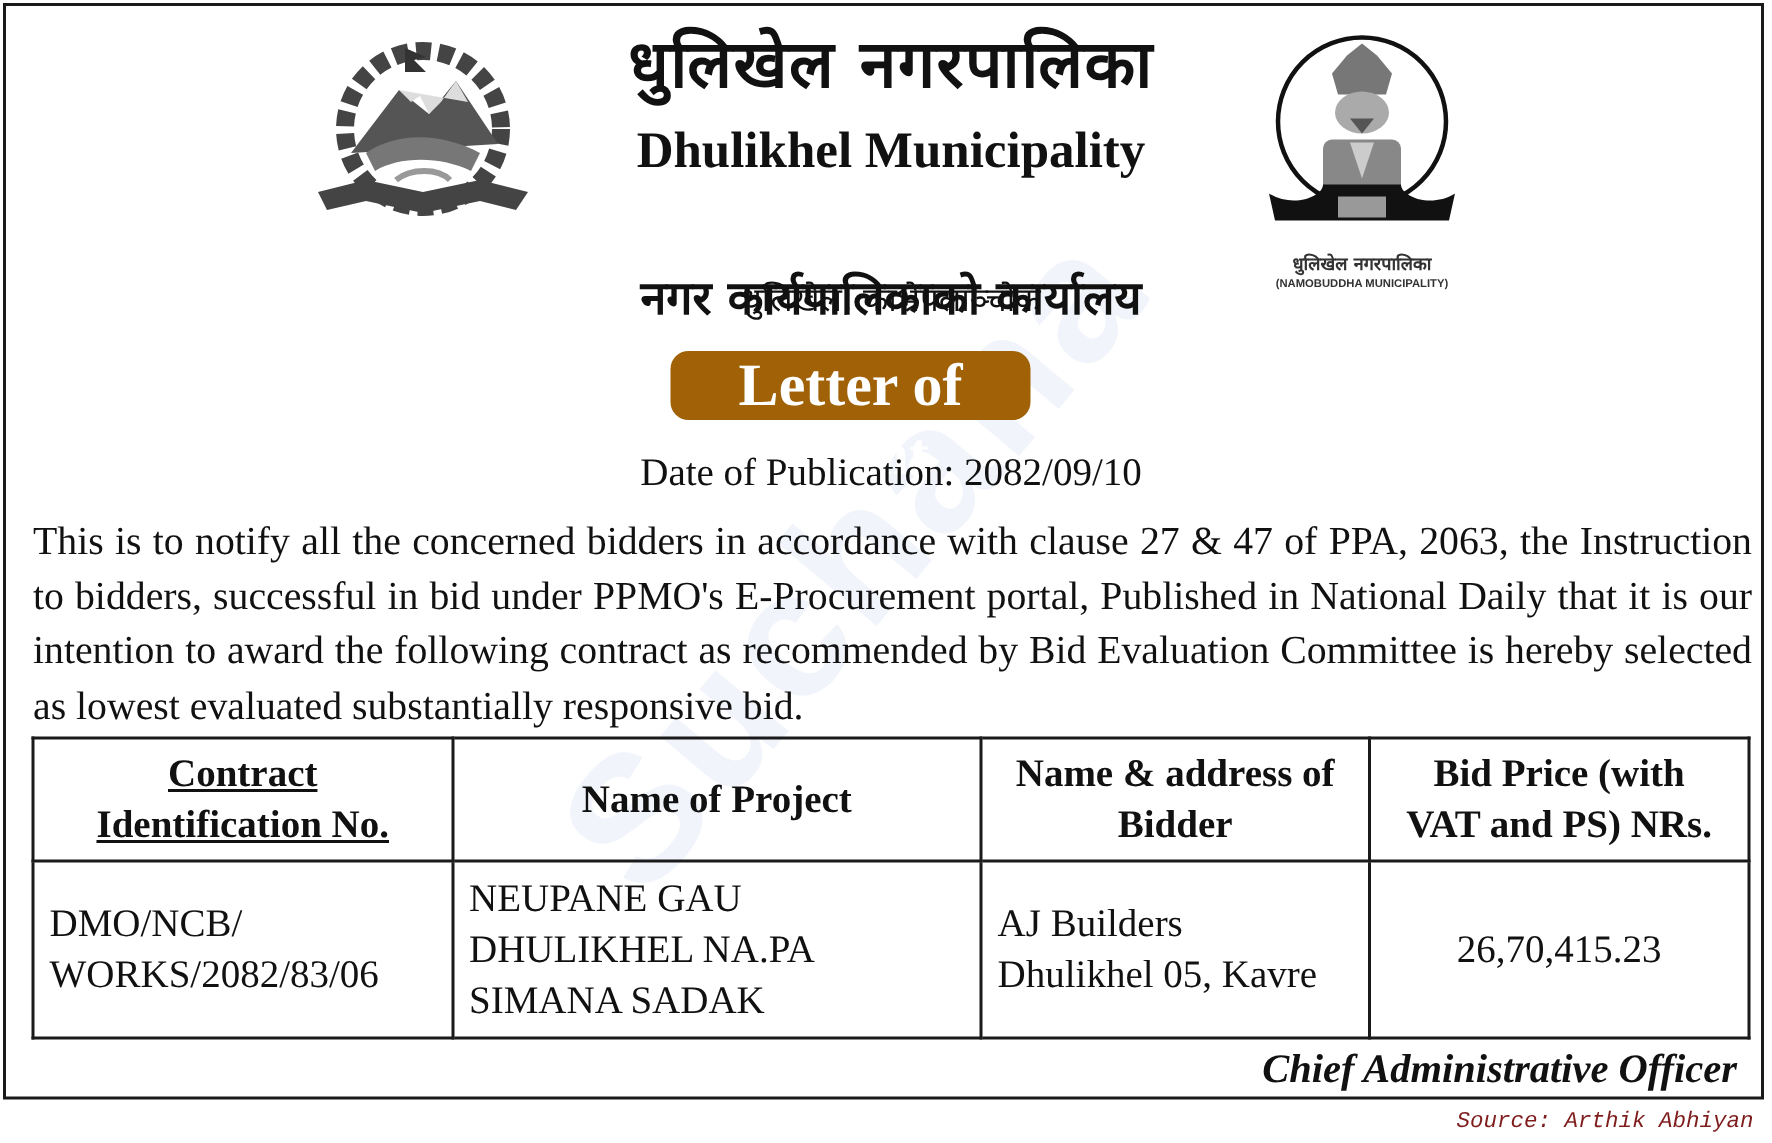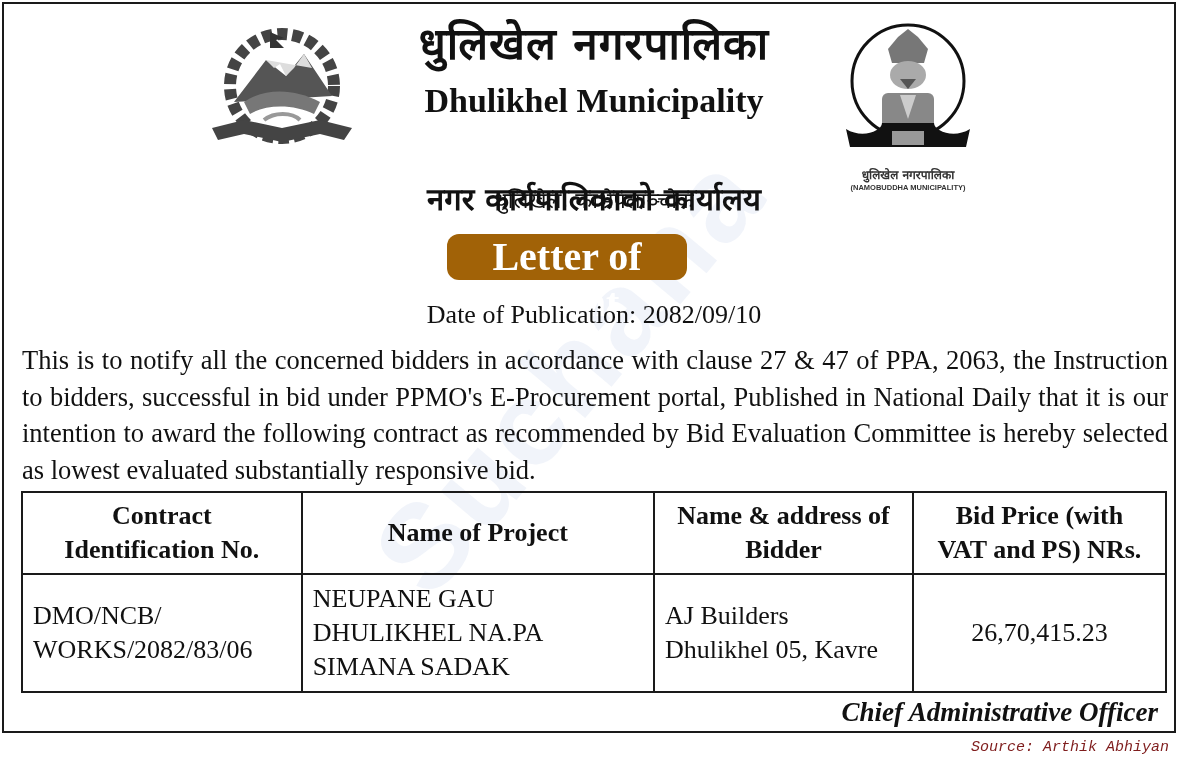--- a/index.html
+++ b/index.html
@@ -23,21 +23,21 @@
   .loi-badge { position: absolute; left: 443px; top: 230px; width: 240px; height: 46px; background: #a16207;
                border-radius: 12px; color: #fff; font-weight: bold; font-size: 40px; line-height: 46px; text-align: center; }
   .pubdate { position: absolute; left: 380px; top: 294px; width: 420px; text-align: center; font-size: 26px; line-height: 34px; }
   .body-text { position: absolute; left: 18px; top: 338px; width: 1146px; font-size: 26.5px; line-height: 36.5px;
                text-align: justify; text-align-last: left; }
   table.award { position: absolute; left: 17px; top: 487px; width: 1146px; border-collapse: collapse;
                 font-size: 26px; }
   table.award th, table.award td { border: 2.5px solid #1a1a1a; padding: 2px 10px; }
   table.award th { font-weight: bold; text-align: center; height: 76px; line-height: 34px; }
   table.award td { height: 112px; line-height: 34px; vertical-align: middle; }
-  .c1 { width: 258px; } .c2 { width: 332px; } .c3 { width: 238px; } .c4 { width: 232px; }
+  .c1 { width: 258px; text-decoration: underline; } .c2 { width: 332px; } .c3 { width: 238px; } .c4 { width: 232px; }
   .td-center { text-align: center; margin-top: 24px; }
   .signature { position: absolute; right: 16px; top: 690px; font-weight: bold; font-size: 27px; line-height: 36px; font-style: italic; }
   .source { position: absolute; right: 12px; top: 738px; font-family: Liberation Mono, monospace;
             font-style: italic; font-size: 15px; color: #7f1d1d; line-height: 20px; }
   .line { display: block; }
 </style>
 </head>
 <body>
 
 <div class="frame">

